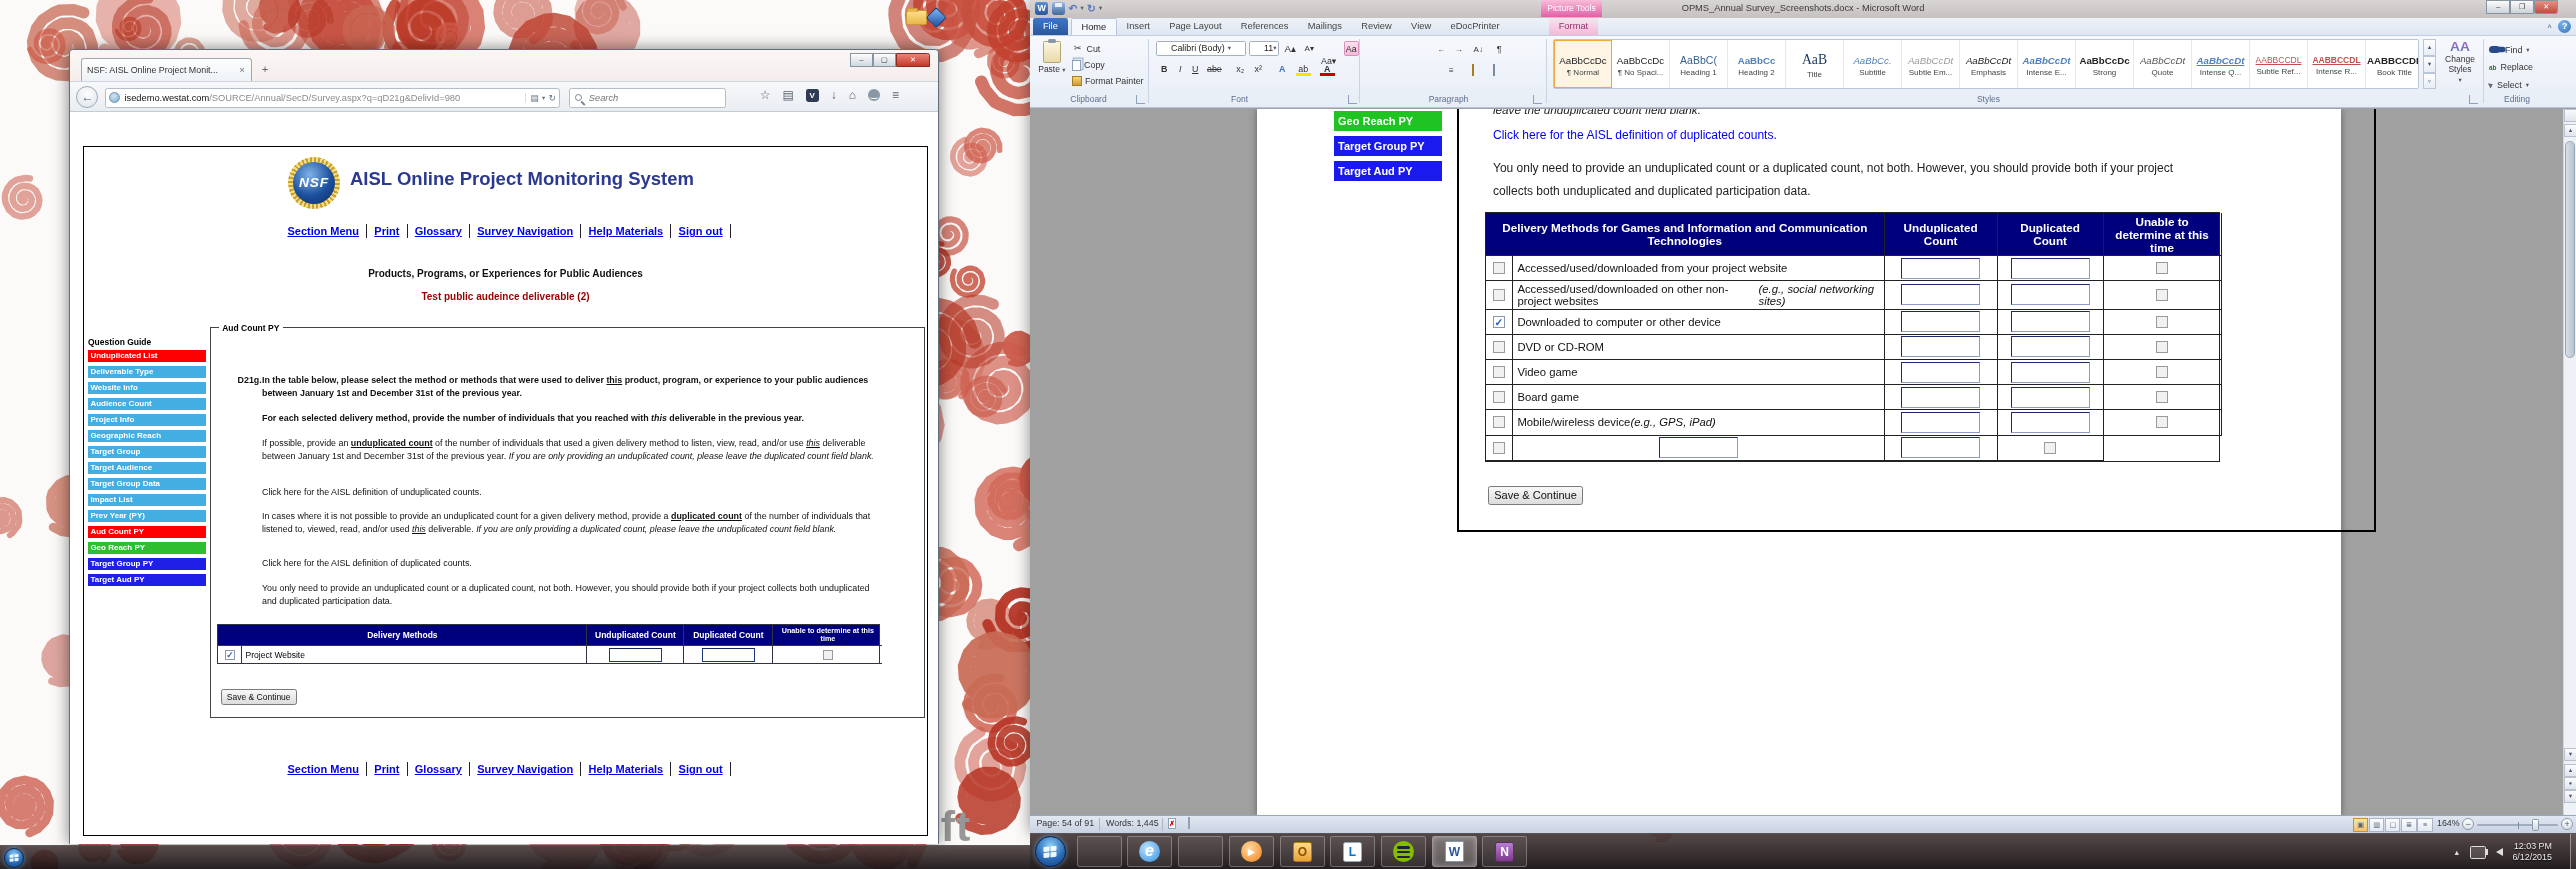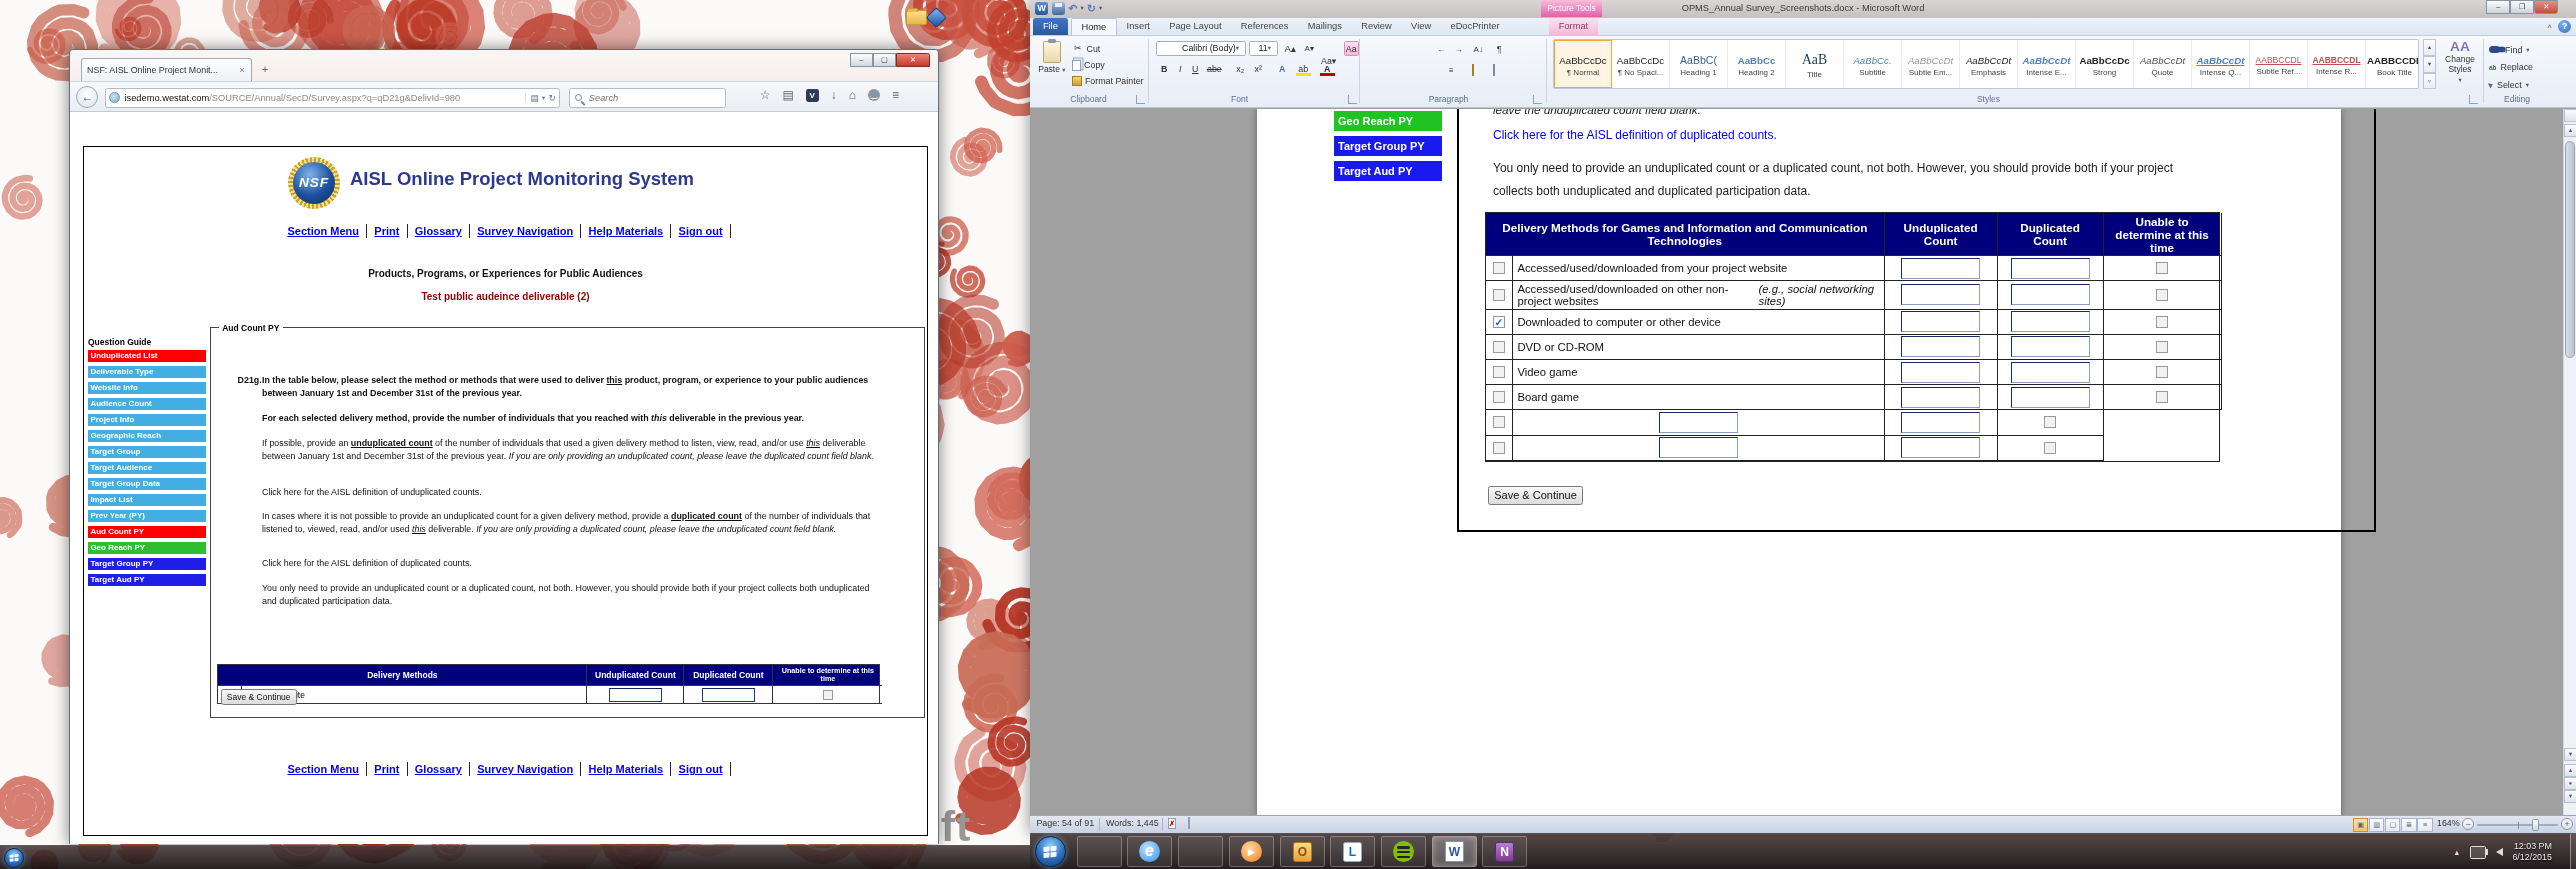--- a/index.html
+++ b/index.html
@@ -67,21 +67,21 @@
   .legend{position:absolute;left:8px;top:-5.6px;background:#fff;padding:0 3.2px;font-size:8.5px;font-weight:bold;color:#000;}
   .qtext{position:absolute;font-size:8.9px;line-height:12.5px;color:#111;}
   .qid{left:26.6px;top:46px;font-weight:bold;}
   .ptext{left:51px;width:621px;}
   #btable{position:absolute;left:6.4px;top:296px;width:663px;border:0.8px solid #334;border-bottom:none;font-size:8.5px;}
   .trow{display:grid;grid-template-columns:24px 345px 97px 89px 109px;}
   #btable .trow{grid-template-columns:24px 345px 97px 89px 109px;}
   .thead{background:#00007d;color:#fff;font-weight:bold;}
   .tc{border-right:0.8px solid #334;border-bottom:0.8px solid #334;display:flex;align-items:center;padding:1.6px 3.2px;min-height:17.7px;}
   .tc:last-child{border-right:none;}
-  #btable{border-right:0.8px solid #334;margin-top:40px;}
+  #btable{border-right:0.8px solid #334;}
   .tc.center{justify-content:center;text-align:center;}
   .tc.span2{grid-column:1/3;}
   .num-input{width:53px;height:13.7px;border:0.8px solid #223a7a;border-top:1.6px solid #16255c;background:#fff;}
   .savebtn{position:absolute;background:linear-gradient(#f8f8f8,#dcdcdc);border:0.8px solid #7a7a7a;border-radius:2.4px;font-size:8.5px;color:#111;text-align:center;}
   #bsave{left:9.7px;top:361px;width:76px;height:16px;line-height:14.5px;}
   .small-head{font-size:7.2px;line-height:8.5px;}
 
   
   #word{position:absolute;left:1030px;top:0;width:1546px;height:833px;z-index:2;background:#a0a0a0;box-shadow:0 0 14.5px rgba(0,0,0,.45);}
   #w-titlebar{position:absolute;left:0;top:0;width:100%;height:17.7px;background:linear-gradient(rgba(252,246,246,.62),rgba(240,229,228,.48));}
@@ -109,21 +109,21 @@
   .rgroup-sep{position:absolute;top:3.2px;height:64px;width:0.8px;background:#c9d3e2;}
   .glabel{position:absolute;top:58px;font-size:8.5px;color:#5e6f8f;text-align:center;}
   .launcher{position:absolute;top:59px;width:8.9px;height:8.9px;border:0.8px solid #8fa0bc;border-top:none;border-right:none;color:#5e6f8f;font-size:6.4px;line-height:7.2px;text-align:center;}
   .bigbtn{position:absolute;width:31px;text-align:center;font-size:8.5px;color:#333;}
   .clip-ic{width:17.7px;height:22px;margin:0 auto 1.6px;background:linear-gradient(#fdf6e3,#e8d9a8);border:0.8px solid #b5a56f;border-radius:1.6px;position:relative;}
   .clip-ic::before{content:"";position:absolute;left:4px;top:-2.4px;width:8px;height:4px;background:#8a97ad;border-radius:1.6px;}
   .smallbtn{position:absolute;height:14.5px;display:flex;align-items:center;gap:3.2px;font-size:8.9px;color:#333;}
   .sb-ic{width:11.3px;height:11.3px;display:inline-block;text-align:center;line-height:11.3px;font-size:8.9px;}
   .copy-ic{width:8.9px;height:10.5px;background:#fff;border:0.8px solid #8fa0bc;box-shadow:1.6px -1.6px 0 #dce6f5,1.6px -1.6px 0 0.8px #8fa0bc;}
   .fp-ic{width:9.7px;height:9.7px;background:linear-gradient(#f7d574,#cf9b3a);border:0.8px solid #a87c22;}
-  .combo{position:absolute;height:15.3px;background:#fff;border:0.8px solid #a3b0c4;border-radius:1.6px;font-size:8.9px;display:flex;align-items:center;justify-content:flex-end;padding:0 6px;color:#222;}
+  .combo{position:absolute;height:15.3px;background:#fff;border:0.8px solid #a3b0c4;border-radius:1.6px;font-size:8.9px;display:flex;align-items:center;justify-content:space-between;padding:0 14px;color:#222;}
   .combo .car{font-size:6.4px;color:#556;}
   .fbtn{position:absolute;height:15.3px;min-width:14.5px;text-align:center;line-height:15.3px;color:#333;border-radius:1.6px;}
   .yellowbar::after{content:"";display:block;height:3.2px;background:#ffe000;margin-top:-4px;}
   .redbar::after{content:"";display:block;height:3.2px;background:#c00000;margin-top:-4px;}
   .stripes{width:12px;height:9.7px;background:repeating-linear-gradient(#555 0 1.6px,transparent 1.6px 3.2px);}
   .stripes.active-al{outline:1.6px solid #f5c26b;outline-offset:1.6px;background:repeating-linear-gradient(#444 0 1.6px,transparent 1.6px 3.2px);}
   .bullet-ic{width:12px;height:9.7px;background:repeating-linear-gradient(#666 0 1.6px,transparent 1.6px 3.2px);position:relative;}
   #w-stylegal{position:absolute;left:523px;top:3.2px;width:866px;height:50px;background:#fff;border:0.8px solid #b9c6da;border-radius:1.6px;display:flex;overflow:hidden;}
   .stitem{width:58px;flex:none;border-right:0.8px solid #e4eaf2;display:flex;flex-direction:column;align-items:center;justify-content:center;gap:2.4px;padding-top:3.2px;}
   .stitem.selected{border:1.6px solid #f0a93c;background:#fdf4e3;}
@@ -858,20 +858,24 @@
                   <input class="num-input-lg" style="">
                 </div>
                 <div class="tc center">
                   <span class="cbx big gray"></span>
                 </div>
               </div>
               <div class="trow">
                 <div class="tc center">
                   <span class="cbx big gray"></span>
                 </div>
+                <div class="tc">
+                  <span>Mobile/wireless device </span>
+                  <span class="i">(e.g., GPS, iPad)</span>
+                </div>
                 <div class="tc center">
                   <input class="num-input-lg" style="">
                 </div>
                 <div class="tc center">
                   <input class="num-input-lg" style="">
                 </div>
                 <div class="tc center">
                   <span class="cbx big gray"></span>
                 </div>
               </div>

